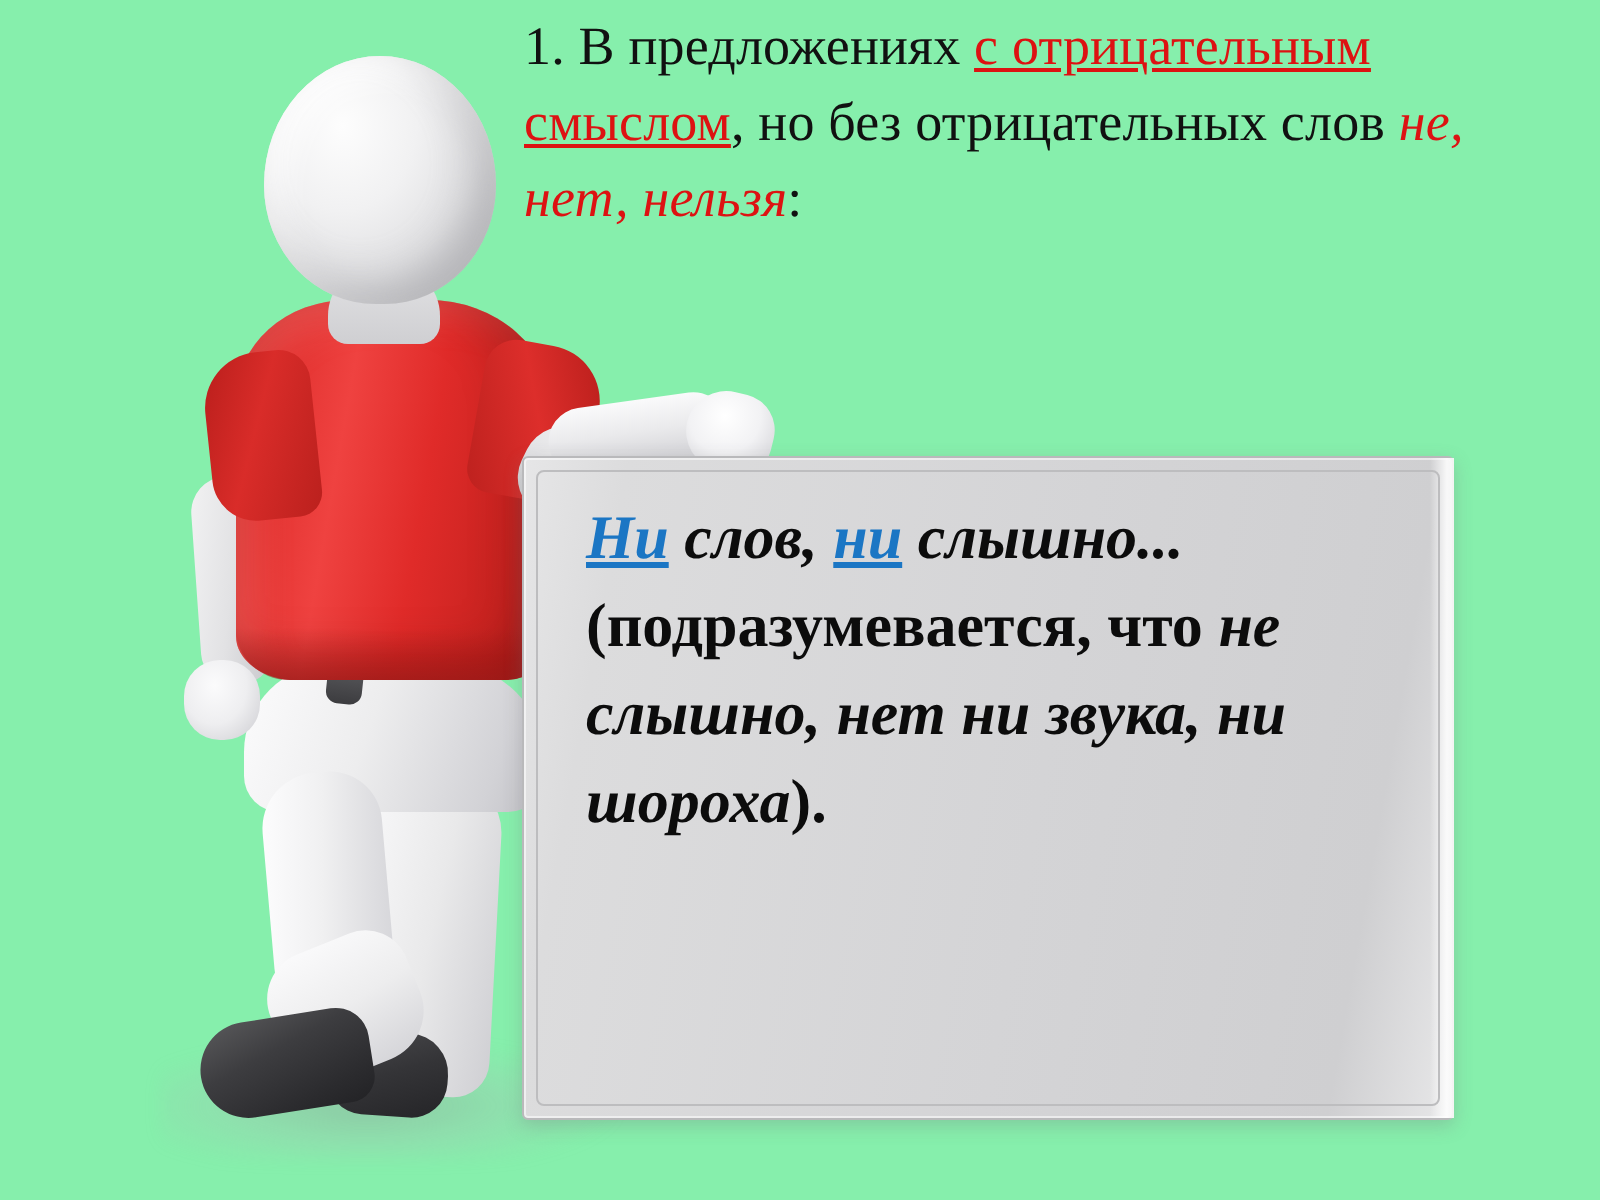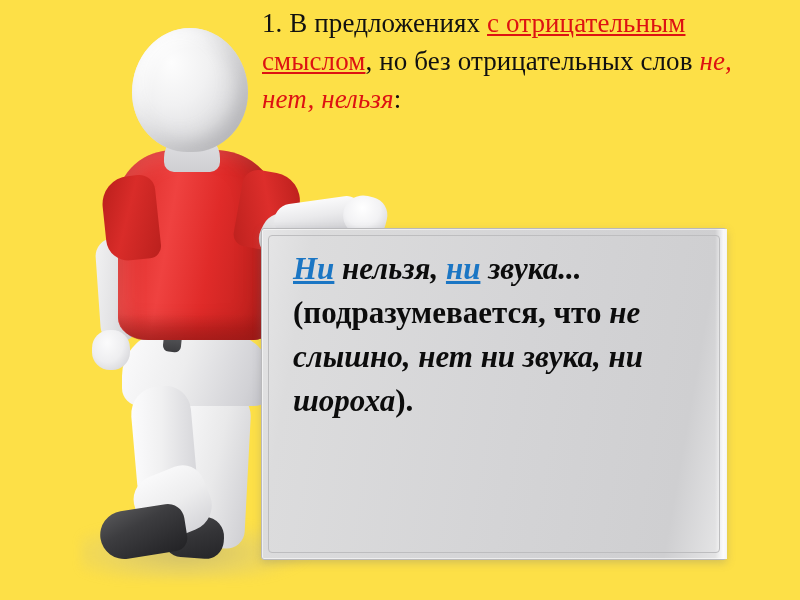--- a/index.html
+++ b/index.html
@@ -4,21 +4,21 @@
 <style>
   html, body {
     margin: 0;
     padding: 0;
     background: #ffffff;
   }
   #slide {
     position: relative;
     width: 800px;
     height: 600px;
-    background: #fde047;
+    background: #86efac;
     overflow: hidden;
     font-family: "Liberation Serif", "DejaVu Serif", serif;
   }
 
   
   #figure {
     position: absolute;
     left: 60px;
     top: 0px;
     width: 260px;
@@ -238,16 +238,16 @@
     <div class="fig-part arm-right-fore"></div>
     <div class="fig-part hand-right"></div>
     <div class="fig-part neck"></div>
     <div class="fig-part head"></div>
   </div>
 
   <div id="heading"><span>1.</span><span> В предложениях </span><span class="red-ul">с отрицательным смыслом</span><span>, но без отрицательных слов </span><span class="red-i">не, нет, нельзя</span><span>:</span></div>
 
   <div id="whiteboard">
     <div id="board-frame-right"></div>
-    <div id="board-text"><span class="blue-i">Ни</span><span class="bi"> нельзя, </span><span class="blue-i">ни</span><span class="bi"> звука... </span><span>(подразумевается, что </span><span class="bi">не слышно, нет ни звука, ни шороха</span><span>).</span></div>
+    <div id="board-text"><span class="blue-i">Ни</span><span class="bi"> слов, </span><span class="blue-i">ни</span><span class="bi"> слышно... </span><span>(подразумевается, что </span><span class="bi">не слышно, нет ни звука, ни шороха</span><span>).</span></div>
   </div>
 
 </div>
 
 </body></html>

